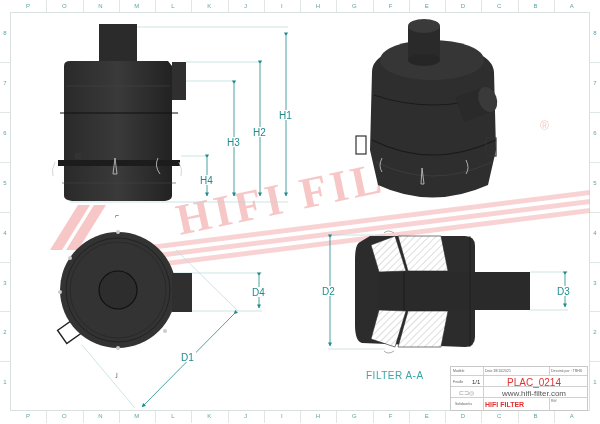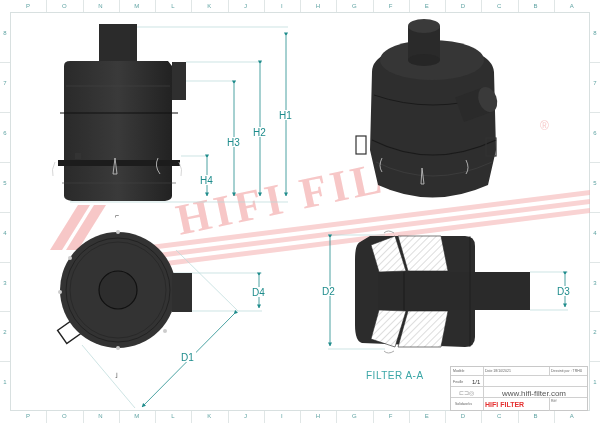--- a/index.html
+++ b/index.html
@@ -286,18 +286,19 @@
   <div class="r" style="top:19px;"></div>
   <div class="r" style="top:30px;"></div>
   <div class="c" style="left:32px;"></div>
   <div class="c" style="left:98px;height:8px;"></div>
   <div class="c" style="left:98px;top:30px;height:14px;"></div>
   <span class="tiny" style="left:2px;top:2px;">Modèle</span>
   <span class="tiny" style="left:34px;top:2px;">Date 18/10/2021</span>
   <span class="tiny" style="left:100px;top:2px;">Dessiné par : TRHU</span>
   <span class="tiny" style="left:2px;top:13px;">Feuille</span>
   <span class="feu">1/1</span>
+  <span class="ref">PLAC_0214</span>
   <span class="web">www.hifi-filter.com</span>
   <span style="position:absolute;left:8px;top:22px;font-size:6px;color:#999;">⊏⊐◎</span>
   <span class="tiny" style="left:4px;top:35px;">Solidworks</span>
   <span class="brand">HIFI FILTER</span>
   <span class="tiny" style="left:100px;top:32px;">Réf</span>
 </div>
 
 </body></html>

